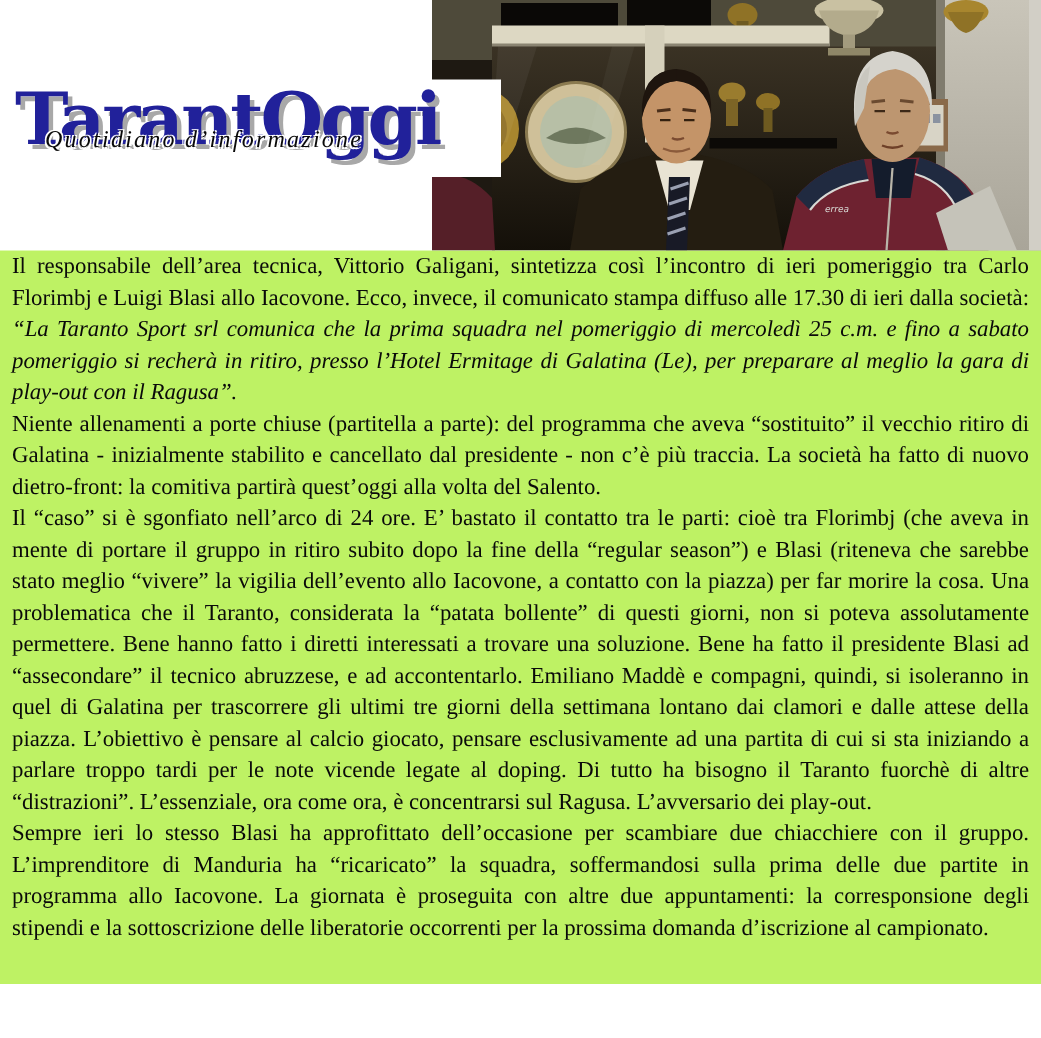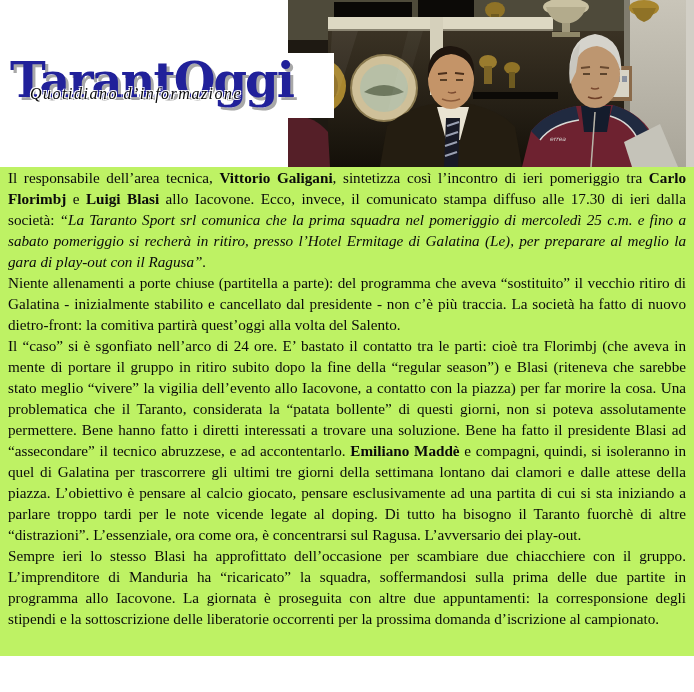--- a/index.html
+++ b/index.html
@@ -58,21 +58,21 @@
     letter-spacing: 0.2px;
     color: #000;
   }
   .body-text p {
     margin: 0;
     text-align: justify;
     font-size: 15.2px;
     line-height: 21px;
   }
   .body-text i { font-style: italic; }
-  .body-text b { font-weight: bold; }
+  .body-text b { font-weight: normal; }
 </style>
 </head>
 <body>
 
 <div class="page">
 
   <div class="header">
 
     <div class="photo">
       <svg width="406" height="167" viewBox="0 0 406 167" xmlns="http://www.w3.org/2000/svg">

